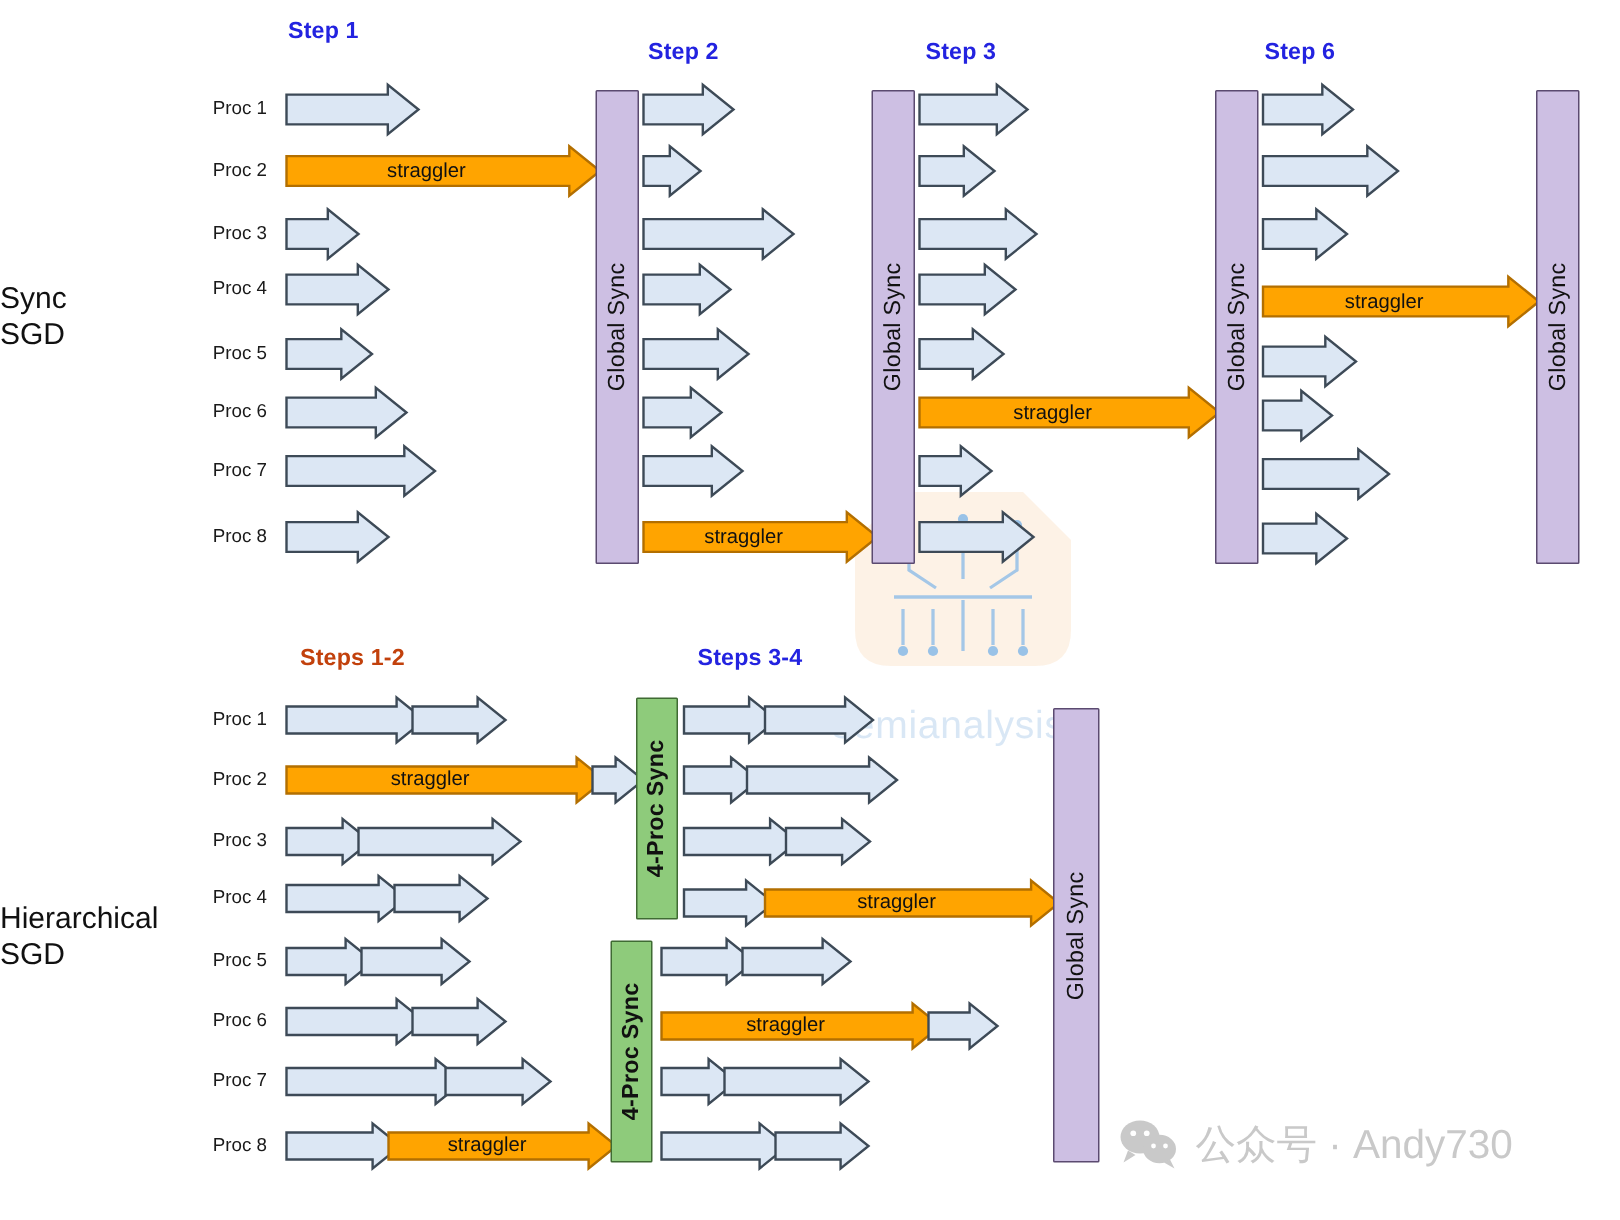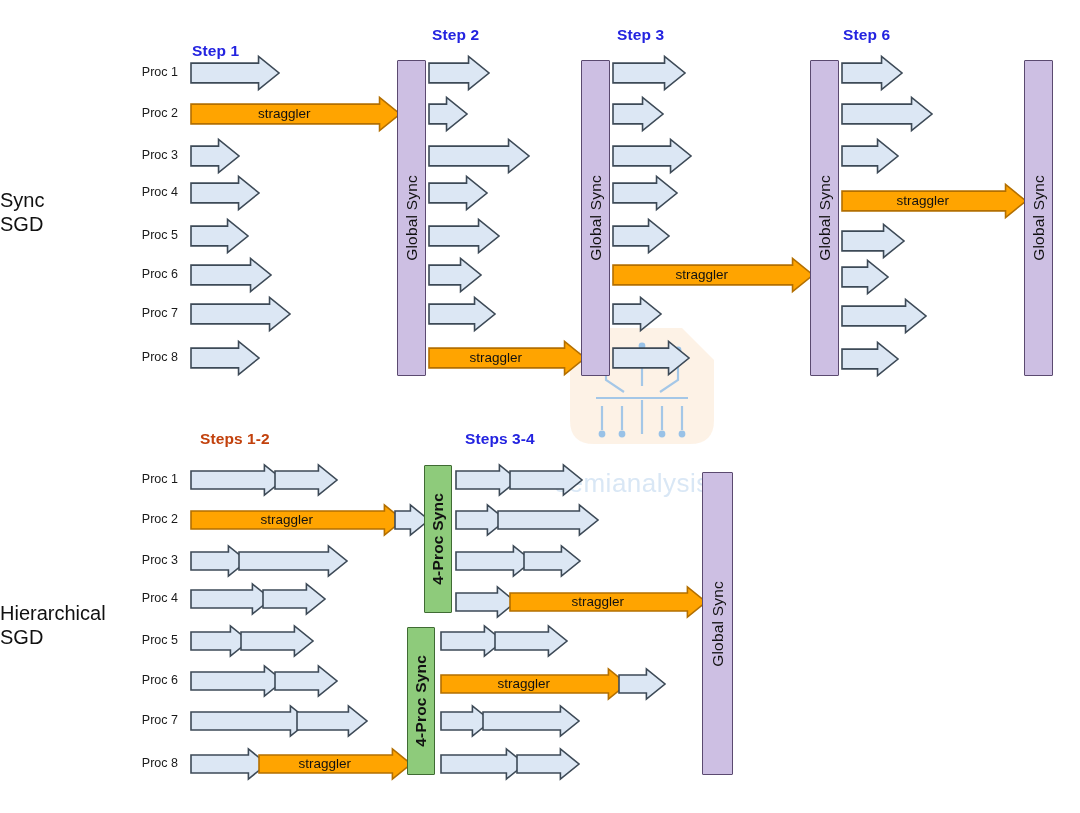--- a/index.html
+++ b/index.html
@@ -137,24 +137,37 @@
         <circle cx="100" cy="114" r="3.4"></circle>
           <circle cx="120" cy="114" r="3.4"></circle>
       </g>
     </svg>
   </div>
 
   <div class="wm-semi">
     <span class="a">semianalysis</span>
   </div>
 
+  <div class="wm-wechat">
+    <svg class="wx" width="42" height="34" viewBox="0 0 42 34" aria-hidden="true">
+      <ellipse cx="15" cy="12" rx="13" ry="11" fill="#c9c9c9"></ellipse>
+      <path d="M7 21 L4 29 L12 24 Z" fill="#c9c9c9"></path>
+      <circle cx="10.5" cy="9.5" r="1.9" fill="#fff"></circle>
+      <circle cx="19.5" cy="9.5" r="1.9" fill="#fff"></circle>
+      <ellipse cx="28" cy="20" rx="11" ry="9.5" fill="#c9c9c9"></ellipse>
+      <path d="M35 27 L38 33 L31 29 Z" fill="#c9c9c9"></path>
+      <circle cx="24" cy="18" r="1.6" fill="#fff"></circle>
+      <circle cx="32" cy="18" r="1.6" fill="#fff"></circle>
+    </svg>
+    <span>公众号 · Andy730</span>
+  </div>
 
 <div class="section-label" style="left: 0px; width: 136px; top: 212px;">Sync
 SGD</div>
-    <div class="step-label" style="left: 192px; top: 42px; color: rgb(35, 35, 224);">Step 1</div>
+    <div class="step-label" style="left: 192px; top: 12px; color: rgb(35, 35, 224);">Step 1</div>
     <div class="step-label" style="left: 432px; top: 26px; color: rgb(35, 35, 224);">Step 2</div>
     <div class="step-label" style="left: 617px; top: 26px; color: rgb(35, 35, 224);">Step 3</div>
     <div class="step-label" style="left: 843px; top: 26px; color: rgb(35, 35, 224);">Step 6</div>
     <div class="proc-label" style="left: 110px; width: 68px; top: 72px; color: rgb(26, 26, 26);">Proc 1</div>
     <div class="proc-label" style="left: 110px; width: 68px; top: 113px; color: rgb(26, 26, 26);">Proc 2</div>
     <div class="proc-label" style="left: 110px; width: 68px; top: 155px; color: rgb(26, 26, 26);">Proc 3</div>
     <div class="proc-label" style="left: 110px; width: 68px; top: 192px; color: rgb(26, 26, 26);">Proc 4</div>
     <div class="proc-label" style="left: 110px; width: 68px; top: 235px; color: rgb(26, 26, 26);">Proc 5</div>
     <div class="proc-label" style="left: 110px; width: 68px; top: 274px; color: rgb(26, 26, 26);">Proc 6</div>
     <div class="proc-label" style="left: 110px; width: 68px; top: 313px; color: rgb(26, 26, 26);">Proc 7</div>

